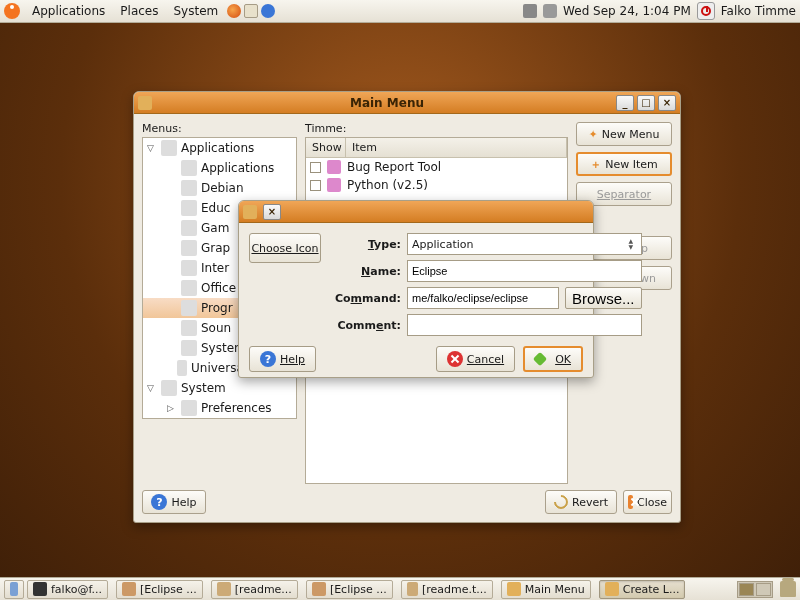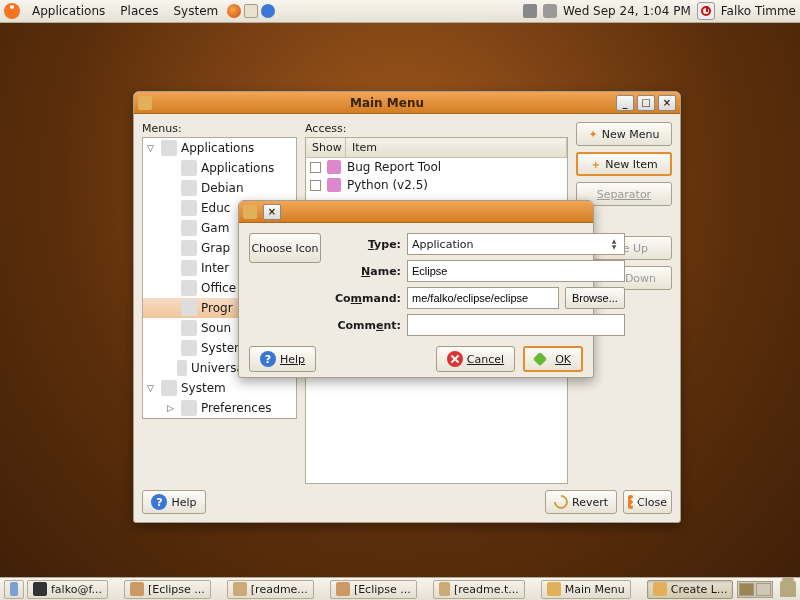--- a/index.html
+++ b/index.html
@@ -46,29 +46,29 @@
   .side-btns{ width:96px; display:flex; flex-direction:column; gap:6px;}
   .gbtn{ height:24px; border:1px solid #aaa08c; background:linear-gradient(#fdfcf9,#e8e3d6); border-radius:3px; display:flex;align-items:center;justify-content:center;gap:4px; font-size:11px; padding:0 4px; white-space:nowrap;}
   .gbtn.orange{border:2px solid #e58c2e;}
   .gbtn.disabled{color:#9a9a9a;}
   .bottom-row{display:flex;gap:6px;align-items:center;}
   .bottom-row .spacer{flex:1;}
 
   
   #launcher { left:238px; top:200px; width:356px; height:178px;}
   #launcher .body{ padding:10px; display:flex; gap:10px;}
-  #launcher .leftcol{ width:76px; display:flex; flex-direction:column; gap:76px; align-items:flex-start;}
+  #launcher .leftcol{ width:76px; display:flex; flex-direction:column; gap:76px; align-items:flex-start;text-decoration:underline;}
   .choose-icon{ width:72px;height:30px; border:1px solid #a69c86; background:linear-gradient(#fdfcf9,#e8e3d6); border-radius:3px; display:flex;align-items:center;justify-content:center; font-size:11px;}
   .formcol{ flex:1; display:flex; flex-direction:column; gap:5px;}
   .frow{ display:flex; align-items:center; gap:6px;}
   .frow label{ width:70px; text-align:right; font-weight:bold; font-size:11px;}
   .frow label .ul{text-decoration:underline;}
   .tinput{ flex:1; height:22px; border:1px solid #a69c86; background:#fff; padding:0 4px; font-size:11px; }
   .select{ flex:1; height:22px; border:1px solid #a69c86; background:#fff; padding:0 4px; font-size:11px; display:flex;align-items:center; justify-content:space-between;}
-  .browse{ height:22px; padding:0 6px; border:1px solid #a69c86; background:linear-gradient(#fdfcf9,#e8e3d6); border-radius:2px; font-size:11px;}
+  .browse{ height:22px; padding:0 6px; border:1px solid #a69c86; background:linear-gradient(#fdfcf9,#e8e3d6); border-radius:2px; font-size:15px;}
   .dlg-buttons{ display:flex; justify-content:space-between; align-items:center; padding:0 10px 10px 10px;}
   .dlg-buttons .right{display:flex;gap:8px;}
   .btn{ height:26px; padding:0 10px; border:1px solid #a69c86; background:linear-gradient(#fdfcf9,#e8e3d6); border-radius:3px; display:flex;align-items:center;gap:4px; font-size:11px;}
   .btn .ul{text-decoration:underline;}
   .ok-btn{ border:2px solid #e58c2e; }
   .ic-cancel{width:16px;height:16px;border-radius:8px;background:#d33;position:relative;display:inline-block;}
   .ic-cancel::before,.ic-cancel::after{content:"";position:absolute;width:10px;height:2px;background:#fff;top:7px;left:3px;transform:rotate(45deg);}
   .ic-cancel::after{transform:rotate(-45deg);}
   .ic-ok{width:16px;height:16px;display:inline-block;position:relative;}
   .ic-ok::before{content:"";position:absolute;width:10px;height:10px;background:#6b3;border-radius:2px;top:3px;left:0;transform:rotate(45deg);}
@@ -200,21 +200,21 @@
             </div>
             <div class="tree-row indent1">
               <span class="exp">▷</span>
               <span class="ic"></span>
               <span>Preferences</span>
             </div>
           </div>
       </div>
 
       <div class="items-col">
-        <div class="col-label">Access:</div>
+        <div class="col-label">Timme:</div>
         <div class="items-list">
           <div class="hdr">
             <div style="width:40px">Show</div>
             <div style="flex:1">Item</div>
           </div>
           <div id="items-rows">
               <div class="irow">
                 <span class="chk"></span>
                 <span class="mini-ic"></span>
                 <span>Bug Report Tool</span>
@@ -319,21 +319,21 @@
           <span class="ul">OK</span>
         </div>
     </div>
   </div>
 </div>
 
 <div class="taskbar">
   <div class="taskbtn show-desktop">
     <span class="mini-ic" style="background:#7aa0d4;"></span>
   </div>
-  <div id="taskbar-items" style="display:flex;gap:16px;">
+  <div id="taskbar-items" style="display:flex;gap:8px;">
       <div class="taskbtn">
         <span class="mini-ic" style="background:#333;"></span>
         <span>falko@f...</span>
       </div>
       <div class="taskbtn">
         <span class="mini-ic" style="background:#c96;"></span>
         <span>[Eclipse ...</span>
       </div>
       <div class="taskbtn">
         <span class="mini-ic" style="background:#ca7;"></span>

